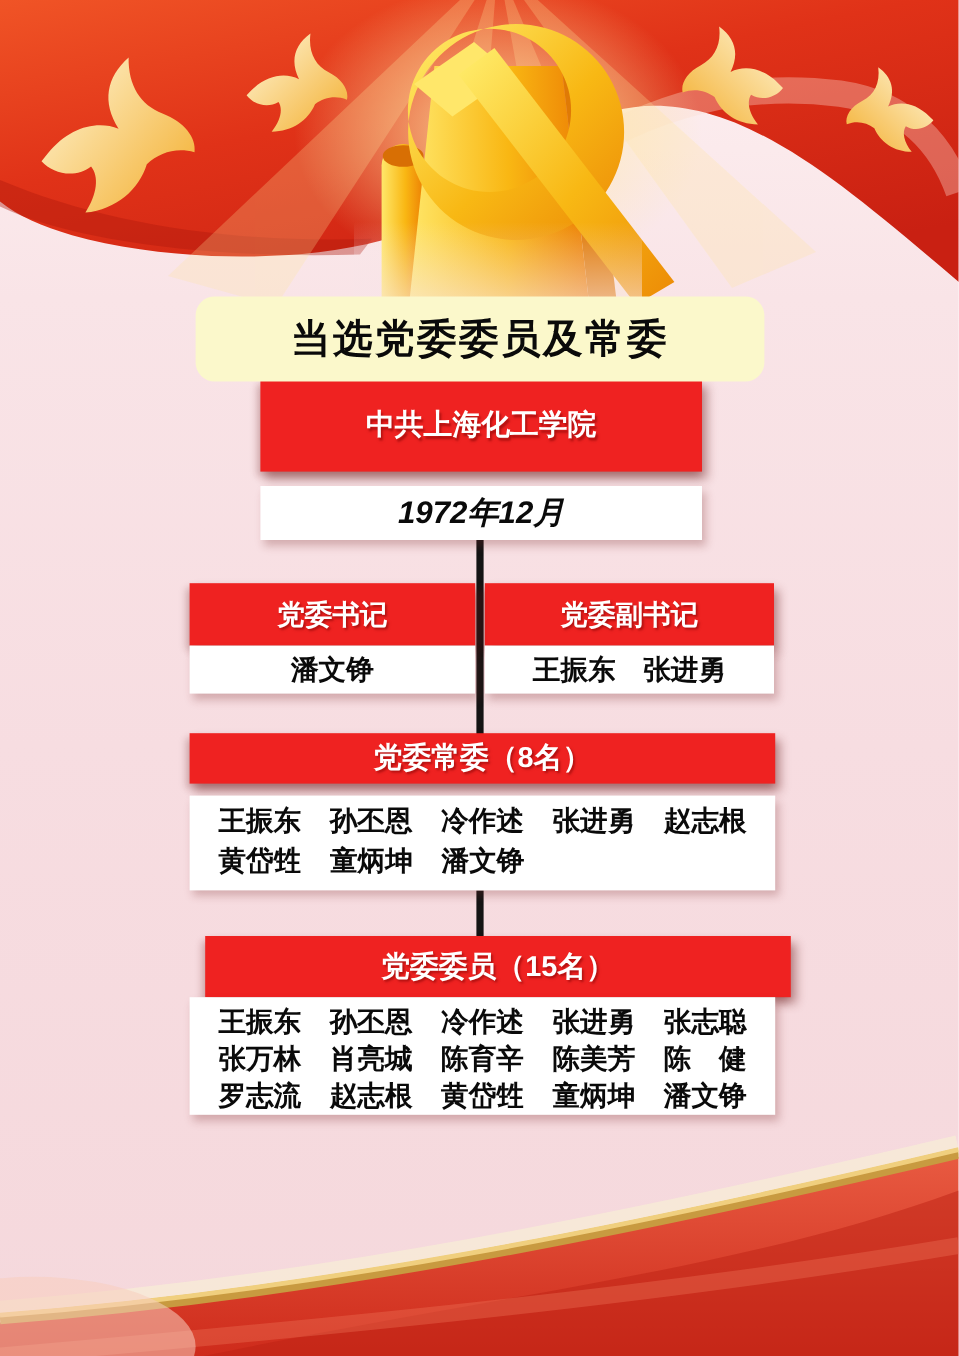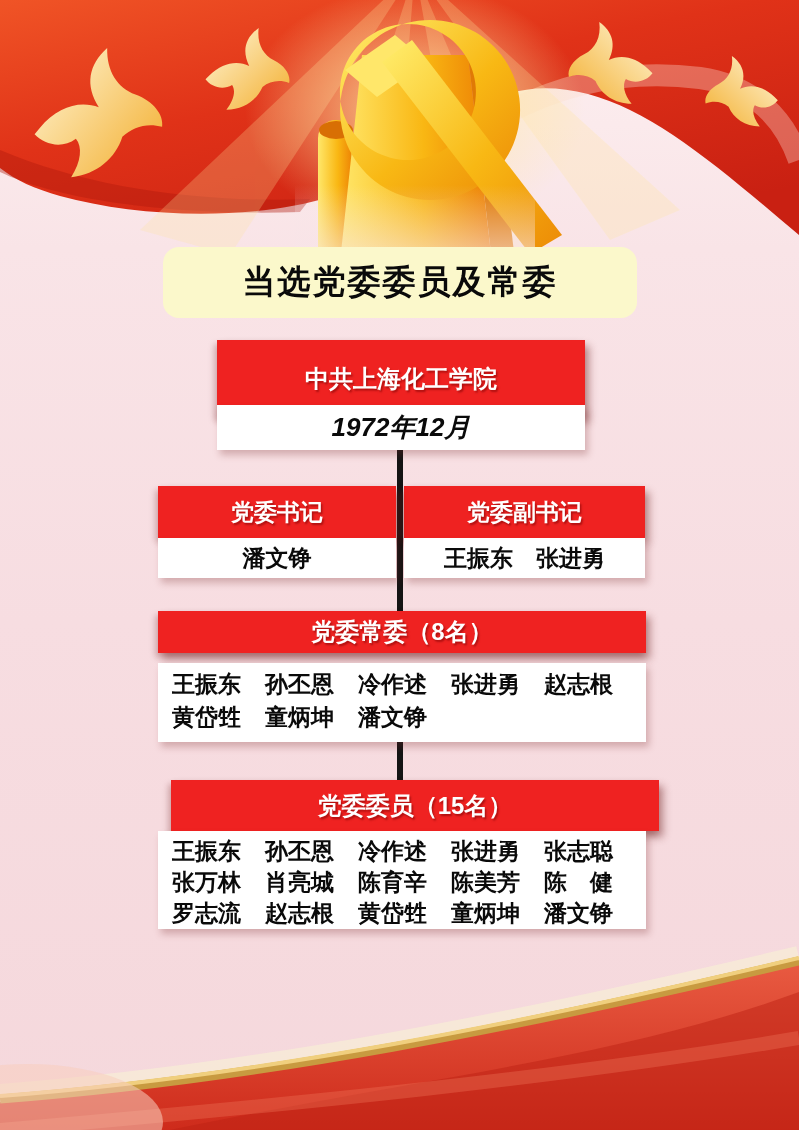--- a/index.html
+++ b/index.html
@@ -27,21 +27,21 @@
   .wbox{
     position:absolute;background:#ffffff;color:#0a0a0a;display:flex;flex-direction:column;
     align-items:center;justify-content:center;z-index:4;
     box-shadow:3px 5px 7px rgba(120,40,40,.28);
   }
   .rbox .t1{font-size:24px;font-weight:700;line-height:30px;}
   .rbox .t2{font-size:23px;font-weight:700;}
   .date-text{font-size:26px;font-weight:600;font-style:italic;}
   .names-inline{font-size:23px;font-weight:700;white-space:pre;}
   .names-grid{justify-content:flex-start;align-items:stretch;padding-top:5px;box-sizing:border-box;}
-  .name-row{display:flex;padding-left:14px;align-items:center;height:33px;}
+  .name-row{display:flex;padding-left:24px;align-items:center;height:33px;}
   .name-cell{width:93px;font-size:23px;font-weight:700;white-space:pre;color:#0a0a0a;}
   .connector{position:absolute;width:6px;background:#141414;z-index:2;}
 </style>
 </head>
 <body>
 
 <div class="page">
 
   <svg class="layer" style="top:0;z-index:1;" width="799" height="300" viewBox="0 0 799 300">
     <defs>
@@ -132,21 +132,21 @@
     <ellipse cx="28" cy="204" rx="135" ry="58" fill="#f7cdbd" opacity="0.55"></ellipse>
   </svg>
 
   <div class="title-box">
     <span>当选党委委员及常委</span>
   </div>
 
   <div class="connector" style="left:397px;top:450px;height:164px;"></div>
   <div class="connector" style="left:397px;top:742px;height:40px;"></div>
 
-  <div class="rbox" style="left:217px;top:340px;width:368px;height:77px;">
+  <div class="rbox" style="left:217px;top:316px;width:368px;height:77px;">
     <span class="t1">中共上海化工学院</span>
   </div>
   <div class="wbox" style="left:217px;top:405px;width:368px;height:45px;">
     <span class="date-text">1972年12月</span>
   </div>
 
   <div class="rbox" style="left:404px;top:486px;width:241px;height:52px;">
     <span class="t2">党委副书记</span>
   </div>
   <div class="rbox" style="left:158px;top:486px;width:238px;height:52px;">

